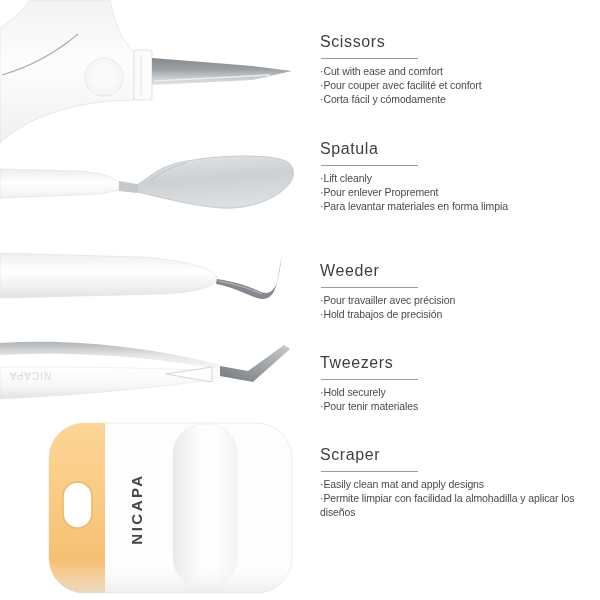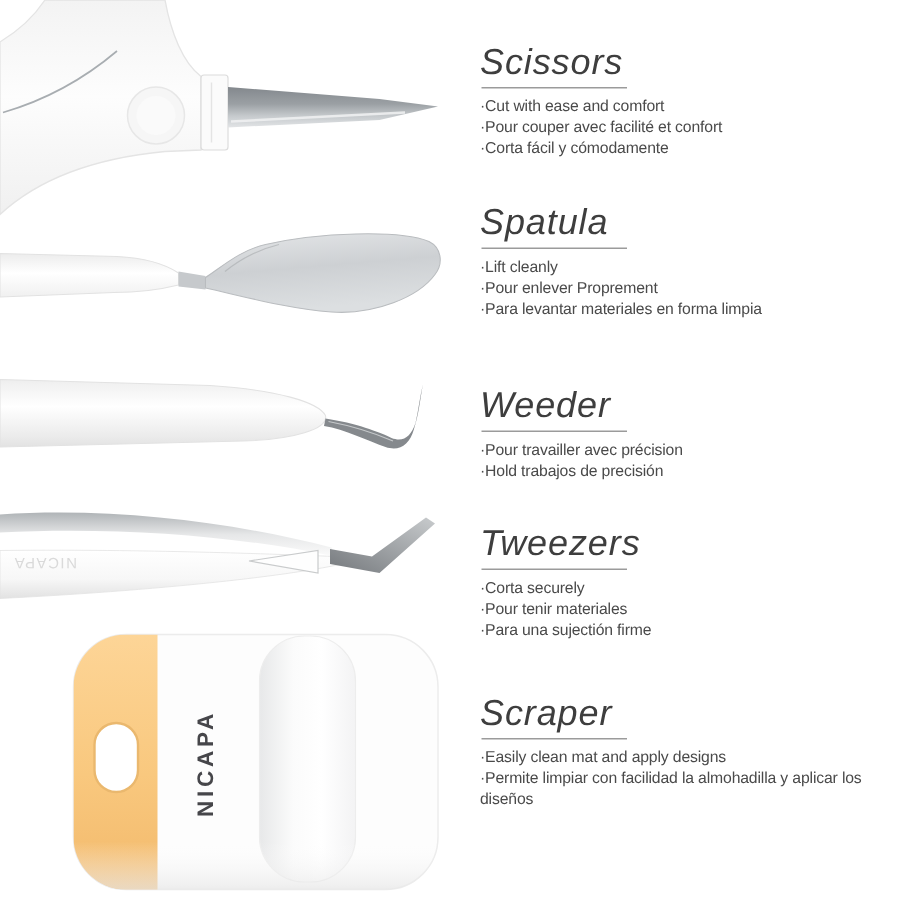--- a/index.html
+++ b/index.html
@@ -15,25 +15,25 @@
   #img-weeder   { left: 0;    top: 245px; width: 300px; height: 70px; }
   #img-tweezers { left: 0;    top: 338px; width: 300px; height: 70px; }
   #img-scraper  { left: 46px; top: 421px; width: 250px; height: 176px; }
 
   .info { position: absolute; left: 320px; top: 0; width: 280px; height: 600px; }
   .tool-block { position: absolute; left: 0; width: 280px; }
   #block-scissors { top: 29px; }
   #block-spatula  { top: 136px; }
   #block-weeder   { top: 258px; }
   #block-tweezers { top: 350px; }
-  #block-scraper  { top: 463px; }
+  #block-scraper  { top: 442px; }
 
   .tool-title {
-    font-size: 24px; line-height: 26px; font-weight: 400;
-    color: #3e3e3e; letter-spacing: 0.6px; font-style: italic;
+    font-size: 16px; line-height: 26px; font-weight: 400;
+    color: #3e3e3e; letter-spacing: 0.6px;
   }
   .tool-underline {
     width: 97px; height: 1px; background: #9b9b9b; margin: 3px 0 5px 1px;
   }
   .feature {
     font-size: 10.5px; line-height: 14px; color: #4a4a4a;
     letter-spacing: -0.1px;
   }
 </style>
 </head>
@@ -177,23 +177,22 @@
     <section class="tool-block" id="block-weeder">
       <h2 class="tool-title">Weeder</h2>
       <div class="tool-underline"></div>
       <p class="feature">·Pour travailler avec précision</p>
       <p class="feature">·Hold trabajos de precisión</p>
     </section>
 
     <section class="tool-block" id="block-tweezers">
       <h2 class="tool-title">Tweezers</h2>
       <div class="tool-underline"></div>
-      <p class="feature">·Corta securely</p>
+      <p class="feature">·Hold securely</p>
       <p class="feature">·Pour tenir materiales</p>
-      <p class="feature">·Para una sujectión firme</p>
     </section>
 
     <section class="tool-block" id="block-scraper">
       <h2 class="tool-title">Scraper</h2>
       <div class="tool-underline"></div>
       <p class="feature">·Easily clean mat and apply designs</p>
       <p class="feature">·Permite limpiar con facilidad la almohadilla y aplicar los diseños</p>
     </section>
   </div>
 </div>

